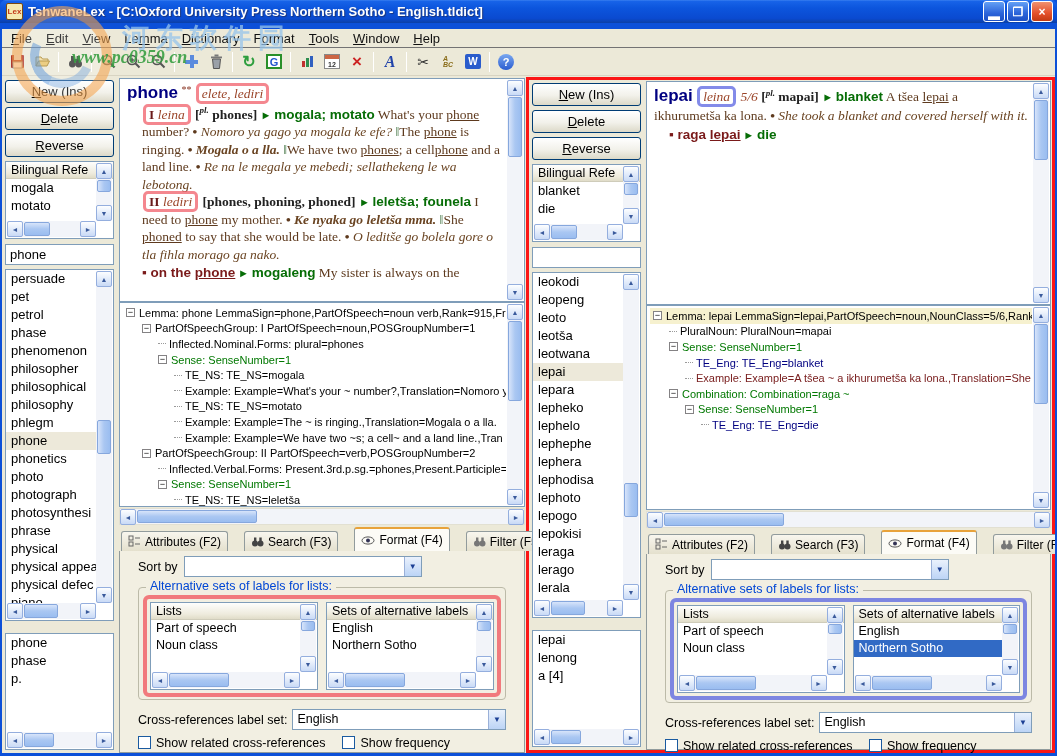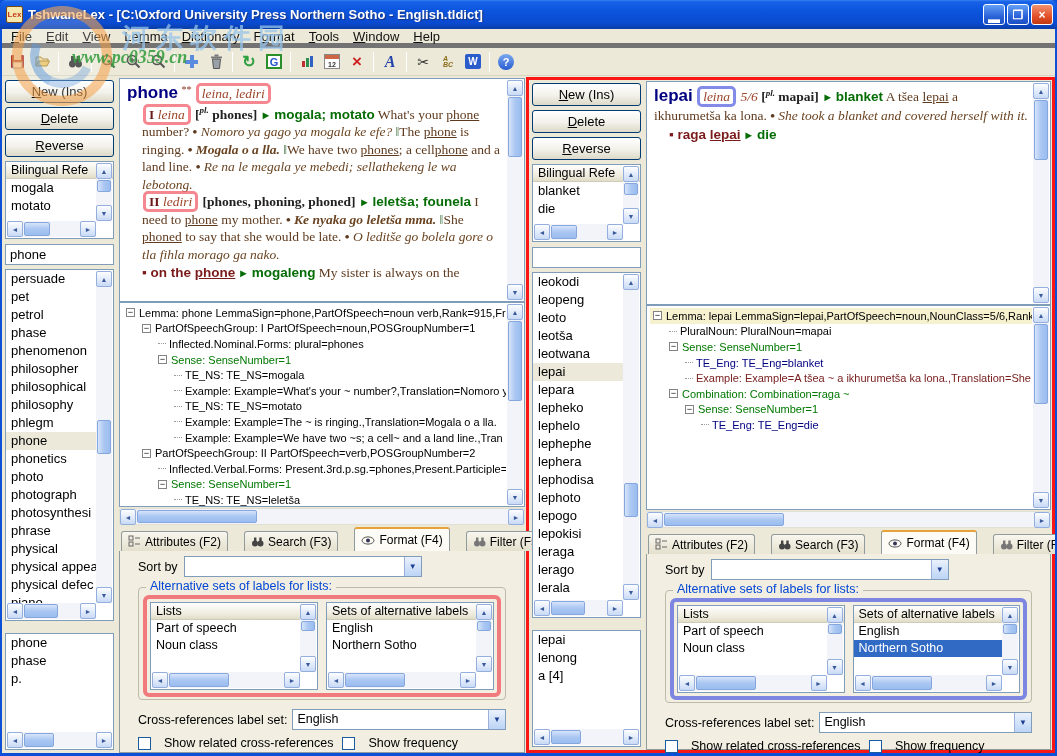--- a/index.html
+++ b/index.html
@@ -1,35 +1,35 @@
 <!DOCTYPE html>
 <html><head>
 <meta charset="utf-8">
 <style>
   *{box-sizing:border-box;margin:0;padding:0;}
   html,body{background:#444;}
   .stage{position:relative;width:1057px;height:756px;background:#0c50d8;
     font-family:"Liberation Sans",sans-serif;overflow:hidden;user-select:none;}
   
-  .titlebar{position:absolute;top:0;left:0;right:0;height:29px;display:flex;align-items:center;
+  .titlebar{position:absolute;top:0;left:0;right:0;height:23px;display:flex;align-items:center;
     padding:0 4px 0 6px;
     background:linear-gradient(180deg,#3a80f0 0%,#1763e8 6%,#0c55dd 35%,#0a4ad0 80%,#0b3fa6 100%);
     border-radius:6px 6px 0 0;}
   .appico{width:17px;height:17px;margin-right:5px;flex:none;background:#f5e9b0;border:1px solid #7a4a10;
     color:#c23a1a;font-size:8px;font-weight:bold;display:flex;align-items:center;justify-content:center;border-radius:2px;}
   .apptitle{color:#fff;font-weight:bold;font-size:13px;text-shadow:1px 1px 1px #1a347a;white-space:nowrap;overflow:hidden;flex:1;}
   .winbtns{display:flex;gap:2px;flex:none;}
   .wbtn{width:22px;height:21px;border:1px solid #fff;border-radius:3px;color:#fff;
     display:flex;align-items:center;justify-content:center;font-size:12px;font-weight:bold;
     background:linear-gradient(#63a0f5,#2b63d9 60%,#1c4fc4);}
   .wbtn.close{background:linear-gradient(#f0926f,#e4502a 60%,#c23a12);}
   .wbtn.min span{margin-top:8px;}
   
   .appbody{position:absolute;top:29px;left:2px;right:2px;bottom:3px;background:#ECE9D8;overflow:hidden;}
-  .menubar{height:19px;display:flex;align-items:center;padding-left:2px;border-bottom:5px solid #737373;font-size:13px;}
+  .menubar{height:19px;display:flex;align-items:center;padding-left:2px;border-bottom:1px solid #737373;font-size:13px;}
   .menu-item{padding:1px 7px;color:#111;}
   .menu-item u{text-decoration:underline;}
   .toolbar{height:28px;display:flex;align-items:center;gap:1px;padding:0 3px;border-bottom:1px solid #d8d4c2;}
   .tbtn{width:24px;height:24px;display:flex;align-items:center;justify-content:center;flex:none;border:1px solid transparent;border-radius:2px;}
   .tsep{width:1px;height:20px;background:#c6c2ae;border-right:1px solid #fff;margin:0 3px;flex:none;}
   .tbg{color:#2e9e3e;font-weight:bold;font-size:16px;}
   .tbG{width:16px;height:15px;border:2px solid #2a8f2a;color:#2255cc;font-weight:bold;font-size:11px;
     display:flex;align-items:center;justify-content:center;background:#fff;}
   .tbx{color:#cc2222;font-size:17px;font-weight:bold;}
   .tbA{font-family:"Liberation Serif",serif;font-style:italic;font-weight:bold;color:#2244aa;font-size:16px;}
@@ -139,21 +139,21 @@
   .annot{display:flex;gap:8px;border-radius:6px;padding:3px;}
   .annot.red{border:4px solid rgba(240,92,100,.8);}
   .annot.blue{border:4px solid rgba(105,115,225,.85);}
   .lv.small{flex:1;height:88px;min-width:0;}
   .lv.small .lvbody{margin-right:16px;}
   .lv.small .lvbody .li{height:17px;line-height:17px;font-size:12.5px;}
   .xrow{display:flex;align-items:center;gap:5px;margin-top:9px;flex:none;}
   .checks{display:flex;margin-top:6px;flex:1;min-height:0;}
   .cbcol{flex:1.25;display:flex;flex-direction:column;gap:3px;}
   .cbcol:last-child{flex:1;}
-  .cbrow{display:flex;align-items:flex-end;height:17px;gap:8px;}
+  .cbrow{display:flex;align-items:flex-start;height:17px;}
   .cb{width:13px;height:13px;border:1px solid #1A5AA0;background:#fff;margin-right:5px;flex:none;position:relative;}
   .cblbl{white-space:nowrap;overflow:hidden;}
   
   .wm{position:absolute;top:0;left:0;right:0;height:140px;pointer-events:none;z-index:50;}
   .wm-logo{position:absolute;top:6px;left:12px;width:100px;height:100px;border-radius:50%;
     border:10px solid rgba(244,150,52,.5);background:rgba(255,255,255,.18);}
   .wm-logo::after{content:"";position:absolute;inset:8px;border-radius:50%;border:9px solid transparent;
     border-left-color:rgba(90,150,220,.5);border-bottom-color:rgba(90,150,220,.35);transform:rotate(-20deg);}
   .wm-cn{position:absolute;top:20px;left:122px;font-size:27px;font-weight:bold;letter-spacing:7px;
     color:rgba(150,195,235,.75);}
@@ -367,21 +367,21 @@
                 <i class="sb l">◄</i>
                 <i class="sbt h" style="left:17px;width:30px"></i>
                 <i class="sb r">►</i>
               </div>
           </div>
         </div>
 
         <div class="content">
           <div class="preview">
             <div class="ptext">
-                <div class="para"><span class="hw">phone</span><span class="txt"> </span><span class="star">**</span><span class="txt"> </span><span class="box-red"><span class="pos">leina, lediri</span></span></div>
+                <div class="para"><span class="hw">phone</span><span class="txt"> </span><span class="star">**</span><span class="txt"> </span><span class="box-red"><span class="pos">elete, lediri</span></span></div>
                 <div class="para"><span class="box-red"><span class="rom">I </span><span class="pos">leina</span></span><span class="infl"> [</span><span class="sup">pl.</span><span class="infl"> phones] </span><span class="arrow">► </span><span class="te">mogala</span><span class="te">; </span><span class="te">motato</span><span class="txt"> What's your </span><span class="txt ul">phone</span><span class="txt"> number? </span><span class="bullet">• </span><span class="ex">Nomoro ya gago ya mogala ke efe? </span><span class="dbl">‖</span><span class="txt">The </span><span class="txt ul">phone</span><span class="txt"> is ringing. </span><span class="bullet">• </span><span class="exb">Mogala o a lla.</span><span class="txt"> </span><span class="dbl">‖</span><span class="txt">We have two </span><span class="txt ul">phones</span><span class="txt">; a cell</span><span class="txt ul">phone</span><span class="txt"> and a land line. </span><span class="bullet">• </span><span class="ex">Re na le megala ye mebedi; sellathekeng le wa lebotong.</span></div>
                 <div class="para"><span class="box-red"><span class="rom">II </span><span class="pos">lediri</span></span><span class="infl"> [phones, phoning, phoned] </span><span class="arrow">► </span><span class="te">leletša</span><span class="te">; </span><span class="te">founela</span><span class="txt"> I need to </span><span class="txt ul">phone</span><span class="txt"> my mother. </span><span class="bullet">• </span><span class="exb">Ke nyaka go leletša mma.</span><span class="txt"> </span><span class="dbl">‖</span><span class="txt">She </span><span class="txt ul">phoned</span><span class="txt"> to say that she would be late. </span><span class="bullet">• </span><span class="ex">O leditše go bolela gore o tla fihla morago ga nako.</span></div>
                 <div class="para"><span class="comb">▪ </span><span class="comb">on the </span><span class="comb ul">phone</span><span class="arrow"> ► </span><span class="te">mogaleng</span><span class="txt"> My sister is always on the</span></div>
               </div>
             <div class="sbv">
                 <i class="sb u">▲</i>
                 <i class="sbt v" style="top:17px;height:60px"></i>
                 <i class="sb d">▼</i>
               </div>
           </div>

